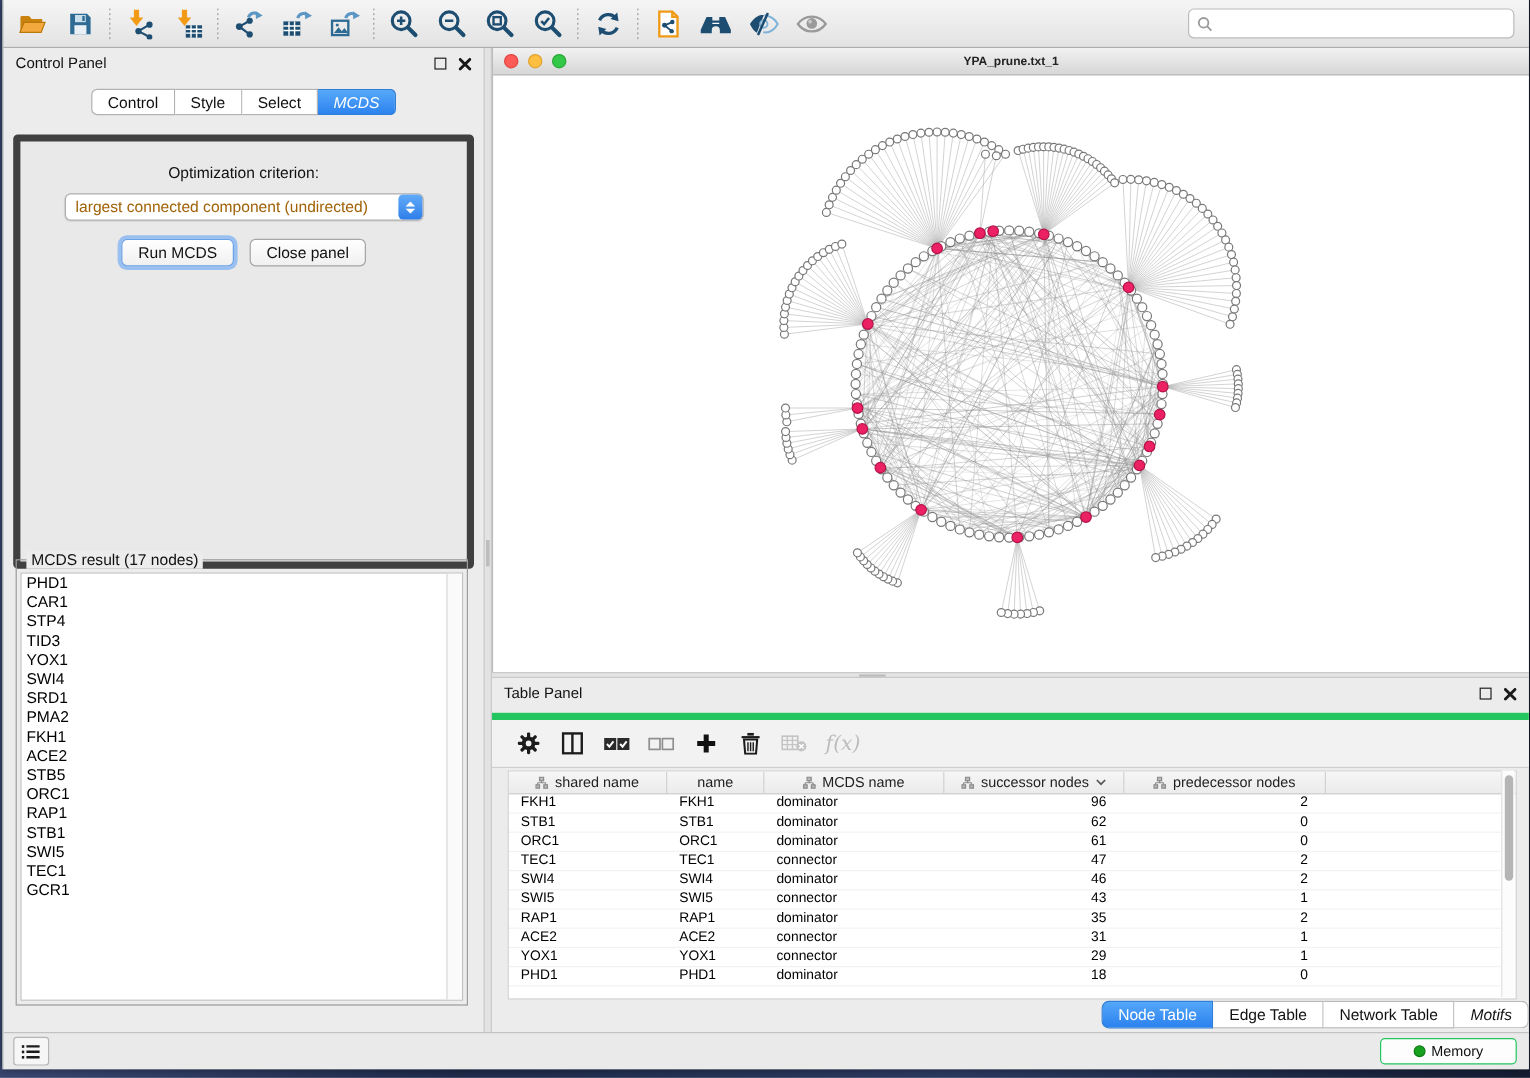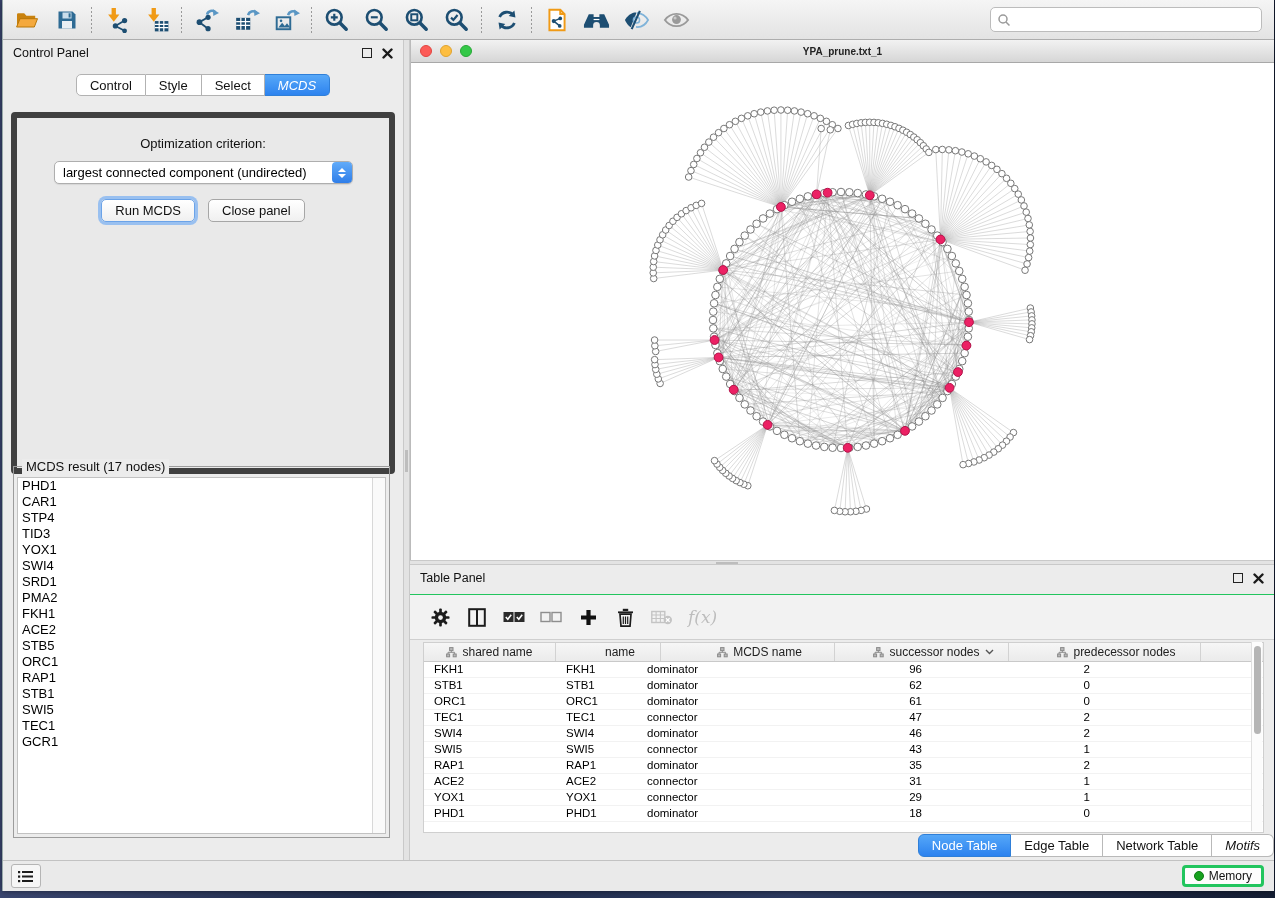--- a/index.html
+++ b/index.html
@@ -32,21 +32,21 @@
   .cp-tab { font-size:13px; padding:2px 13px; background:#fff; border:1px solid #b2b2b2;
     border-left-width:0; color:#111; display:flex; align-items:center;}
   .cp-tab:first-child { border-left-width:1px; border-radius:5px 0 0 5px; }
   .cp-tab:last-child { border-radius:0 5px 5px 0;font-style:italic; }
   .cp-tab.sel { background:linear-gradient(#57a8f8,#2d83ef); color:#fff; border-color:#2f7fd8; }
   .cp-card { position:absolute; left:8px; right:8px; top:72px; height:362px;
     background:#e9e9e9; border:6px solid #404040; border-radius:4px; }
   .opt-label { text-align:center; margin-top:18px; font-size:13px; color:#111; }
   .selectrow { margin:10px 36px 0 37px; }
   .mac-select { height:23px; background:#fff; border:1px solid #aeaeae; border-radius:5px;
-    display:flex; align-items:center; font-size:13px; color:#000000; padding-left:8px;
+    display:flex; align-items:center; font-size:13px; color:#a16207; padding-left:8px;
     box-shadow:0 1px 1px rgba(0,0,0,.08); position:relative; }
   .mac-select .stepper { position:absolute; right:0; top:0; bottom:0; width:20px;
     background:linear-gradient(#61abf9,#2f7ee9); border-radius:4px;
     display:flex; flex-direction:column; align-items:center; justify-content:center; gap:2px;}
   .chev { width:0; height:0; border-left:4px solid transparent; border-right:4px solid transparent;}
   .chev.up { border-bottom:4px solid #fff; } .chev.dn { border-top:4px solid #fff; }
   .btnrow { display:flex; justify-content:center; gap:13px; margin-top:15px; }
   .mac-btn { height:23px; padding:0 13px; font-size:13px; color:#111;
     background:linear-gradient(#fff,#f0f0f0); border:1px solid #a6a6a6; border-radius:5px;}
   .mac-btn.focused { box-shadow:0 0 0 3px rgba(100,165,245,.6); border-color:#6ba3e8; }
@@ -73,28 +73,28 @@
   .light { width:12px; height:12px; border-radius:50%; }
   .light.r { background:#fc5b57; border:1px solid #e2443f;}
   .light.y { background:#fdbe41; border:1px solid #e0a32e;}
   .light.g { background:#34c848; border:1px solid #27a836;}
   .nettitle .t { position:absolute; left:0; right:0; text-align:center;
     font-size:10px; font-weight:bold; color:#222; }
   .netcanvas { flex:1; background:#fff; position:relative; overflow:hidden;}
   .netcanvas svg { position:absolute; left:0; top:0; }
   
   .tpanel { flex:1; background:#ececec; position:relative; }
-  .ttool { margin-top:3px; height:46px; background:#f2f2f2; border-top:1px solid #22c55e;
+  .ttool { margin-top:3px; height:46px; background:#f2f2f2; border-top:6px solid #22c55e;
     border-bottom:1px solid #cfcfcf; display:flex; align-items:center; gap:15px; padding-left:19px;}
   .ttool .ic { display:flex; align-items:center; justify-content:center; min-width:22px; height:24px;}
   .fx { font-family:"DejaVu Serif", serif; font-style:italic; font-size:17px; color:#bdbdbd;}
   .tablewrap { position:absolute; left:13px; right:10px; top:77px; height:191px;
     background:#fff; border:1px solid #cfcfcf; overflow:hidden;}
   .thead { display:flex; height:19px; background:linear-gradient(#f6f6f6,#ebebeb);
-    border-bottom:1px solid #c9c9c9;gap:24px; }
+    border-bottom:1px solid #c9c9c9; }
   .th { display:flex; align-items:center; justify-content:center; gap:5px;
     font-size:12px; color:#222; border-right:1px solid #d2d2d2; position:relative;}
   .th svg { flex:none; }
   .trow { display:flex; height:16px; border-bottom:1px solid #f2f2f2; }
   .td { font-size:11.5px; color:#000; line-height:15px; padding-left:10px; overflow:hidden;}
   .td.num { text-align:right; padding-right:15px; }
   .c0{width:132px;} .c1{width:81px;} .c2{width:150px;} .c3{width:150px;} .c4{width:168px;}
   .vscroll { position:absolute; top:77px; right:12px; width:11px; height:189px; background:#fcfcfc;
     border-left:1px solid #e0e0e0;}
   .vscroll .thumb { position:absolute; left:1.5px; width:7px; top:4px; height:88px;
@@ -105,22 +105,22 @@
     border-left-width:0; color:#111;}
   .ttab:first-child { border-left-width:1px; border-radius:6px 0 0 6px;}
   .ttab:last-child { border-radius:0 6px 6px 0;font-style:italic;}
   .ttab.sel { background:linear-gradient(#55a7f8,#2c82ef); color:#fff; border-color:#2f7fd8;}
   
   .statusbar { position:absolute; left:0; right:0; bottom:0; height:31px;
     background:#eaeaea; border-top:1px solid #c2c2c2; display:flex; align-items:center;}
   .listbtn { width:30px; height:24px; margin-left:8px; background:#f6f6f6;
     border:1px solid #b5b5b5; border-radius:3px; display:flex; align-items:center; justify-content:center;}
   .membtn { margin-left:auto; margin-right:10px; height:22px; background:#fdfdfd;
-    border:3px solid #22c55e; border-radius:4px; display:flex; align-items:center;
-    gap:5px; padding:0 9px; font-size:12px; color:#111;}
+    border:1px solid #22c55e; border-radius:4px; display:flex; align-items:center;
+    gap:5px; padding:0 27px; font-size:12px; color:#111;}
   .memdot { width:10px; height:10px; border-radius:50%; background:#17a11f; border:1px solid #0d7d14;}
 </style>
 </head>
 <body>
 
 <div id="app">
 
   <div class="toolbar">
     <div class="tgroup">
       <div class="tbtn">

